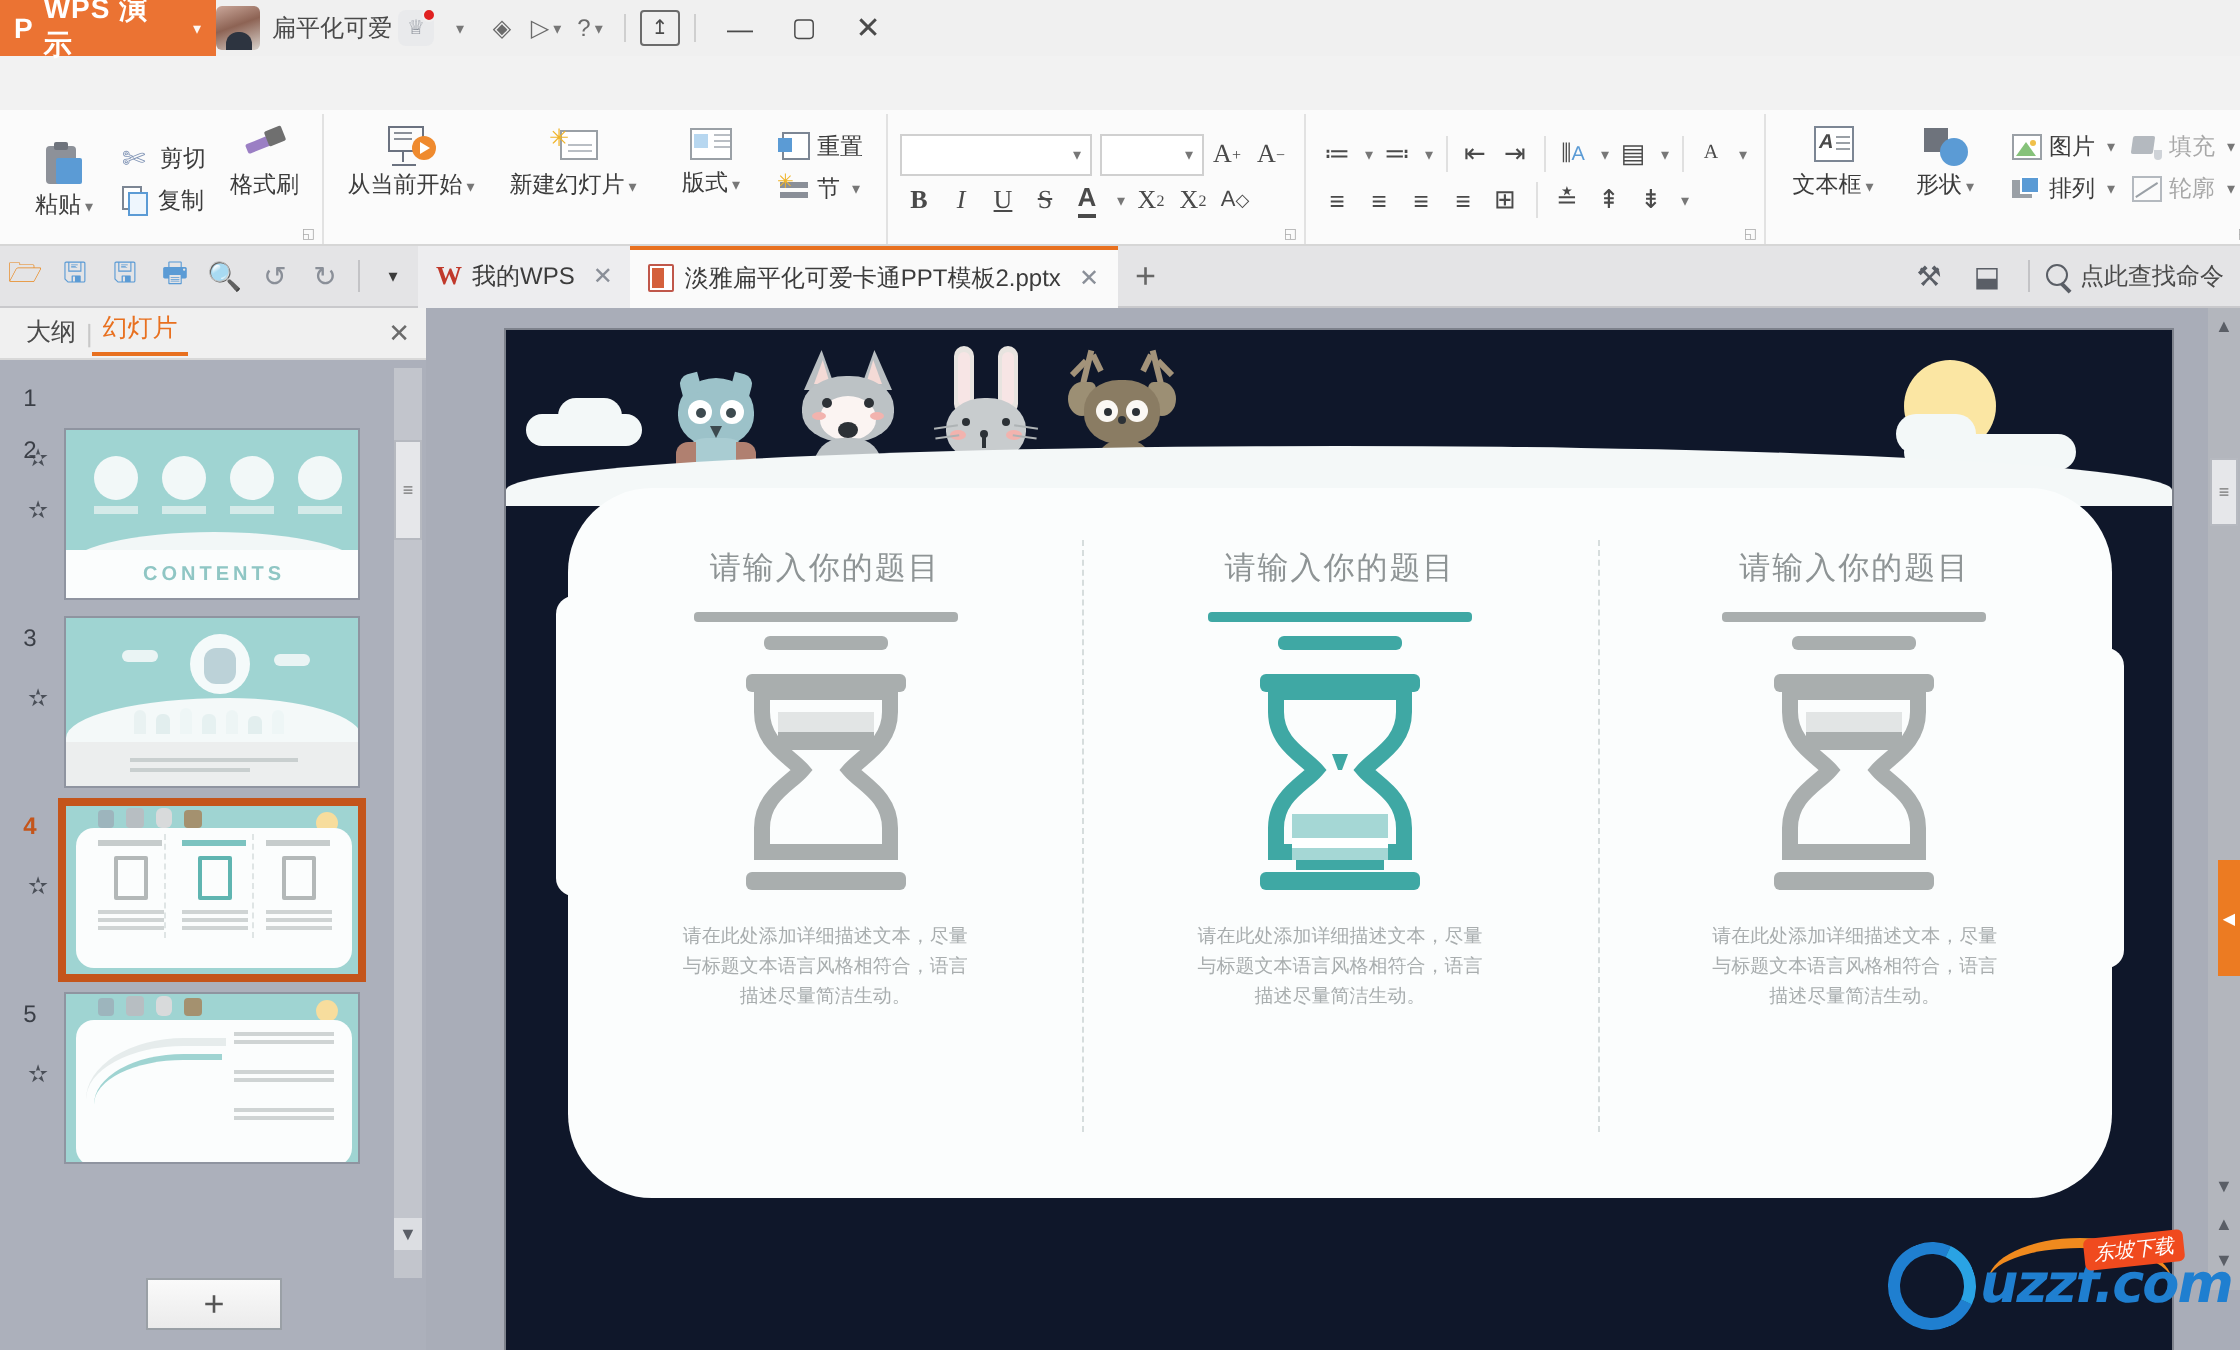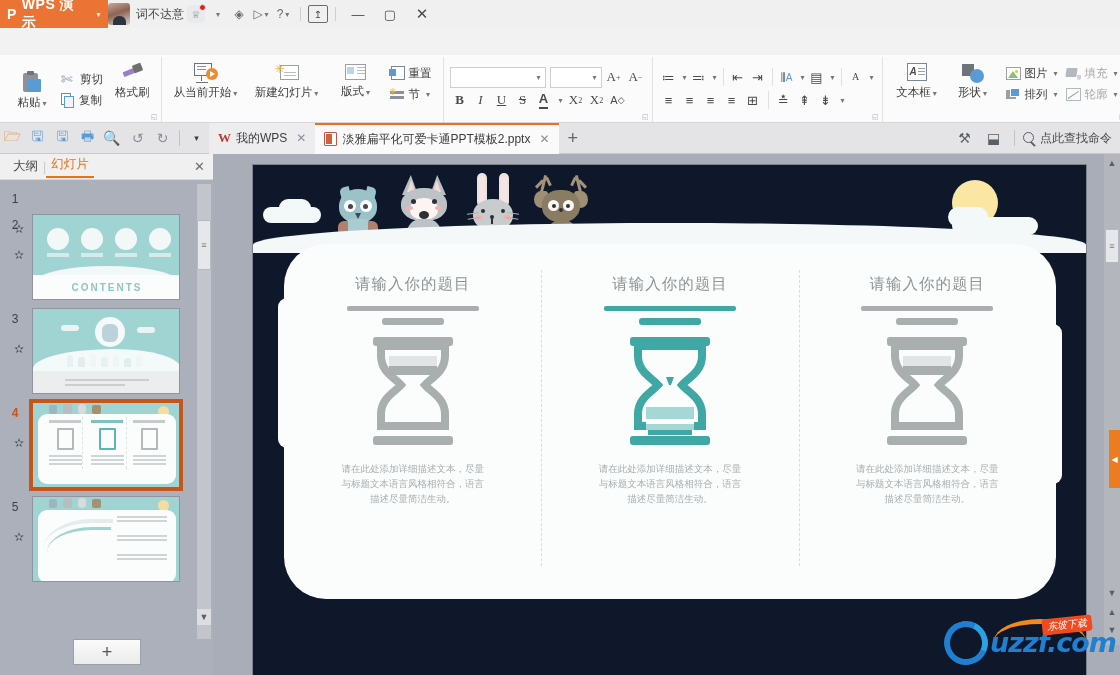--- a/index.html
+++ b/index.html
@@ -347,21 +347,21 @@
 <div class="app">
 
   <div class="titlebar">
     <div class="wps-badge">
       <span class="pmark">P</span>
       <span>WPS 演示</span>
       <span class="caret">▾</span>
     </div>
     <div class="title-right">
       <div class="avatar"></div>
-      <span class="user-name">词不达意</span>
+      <span class="user-name">扁平化可爱</span>
       <div class="crown">
         <span>♕</span>
         <span class="dot"></span>
       </div>
       <div class="tb-btn">
           <span class="cr">▾</span>
         </div>
       <div class="tb-btn">◈</div>
       <div class="tb-btn">
         <span>▷</span>

